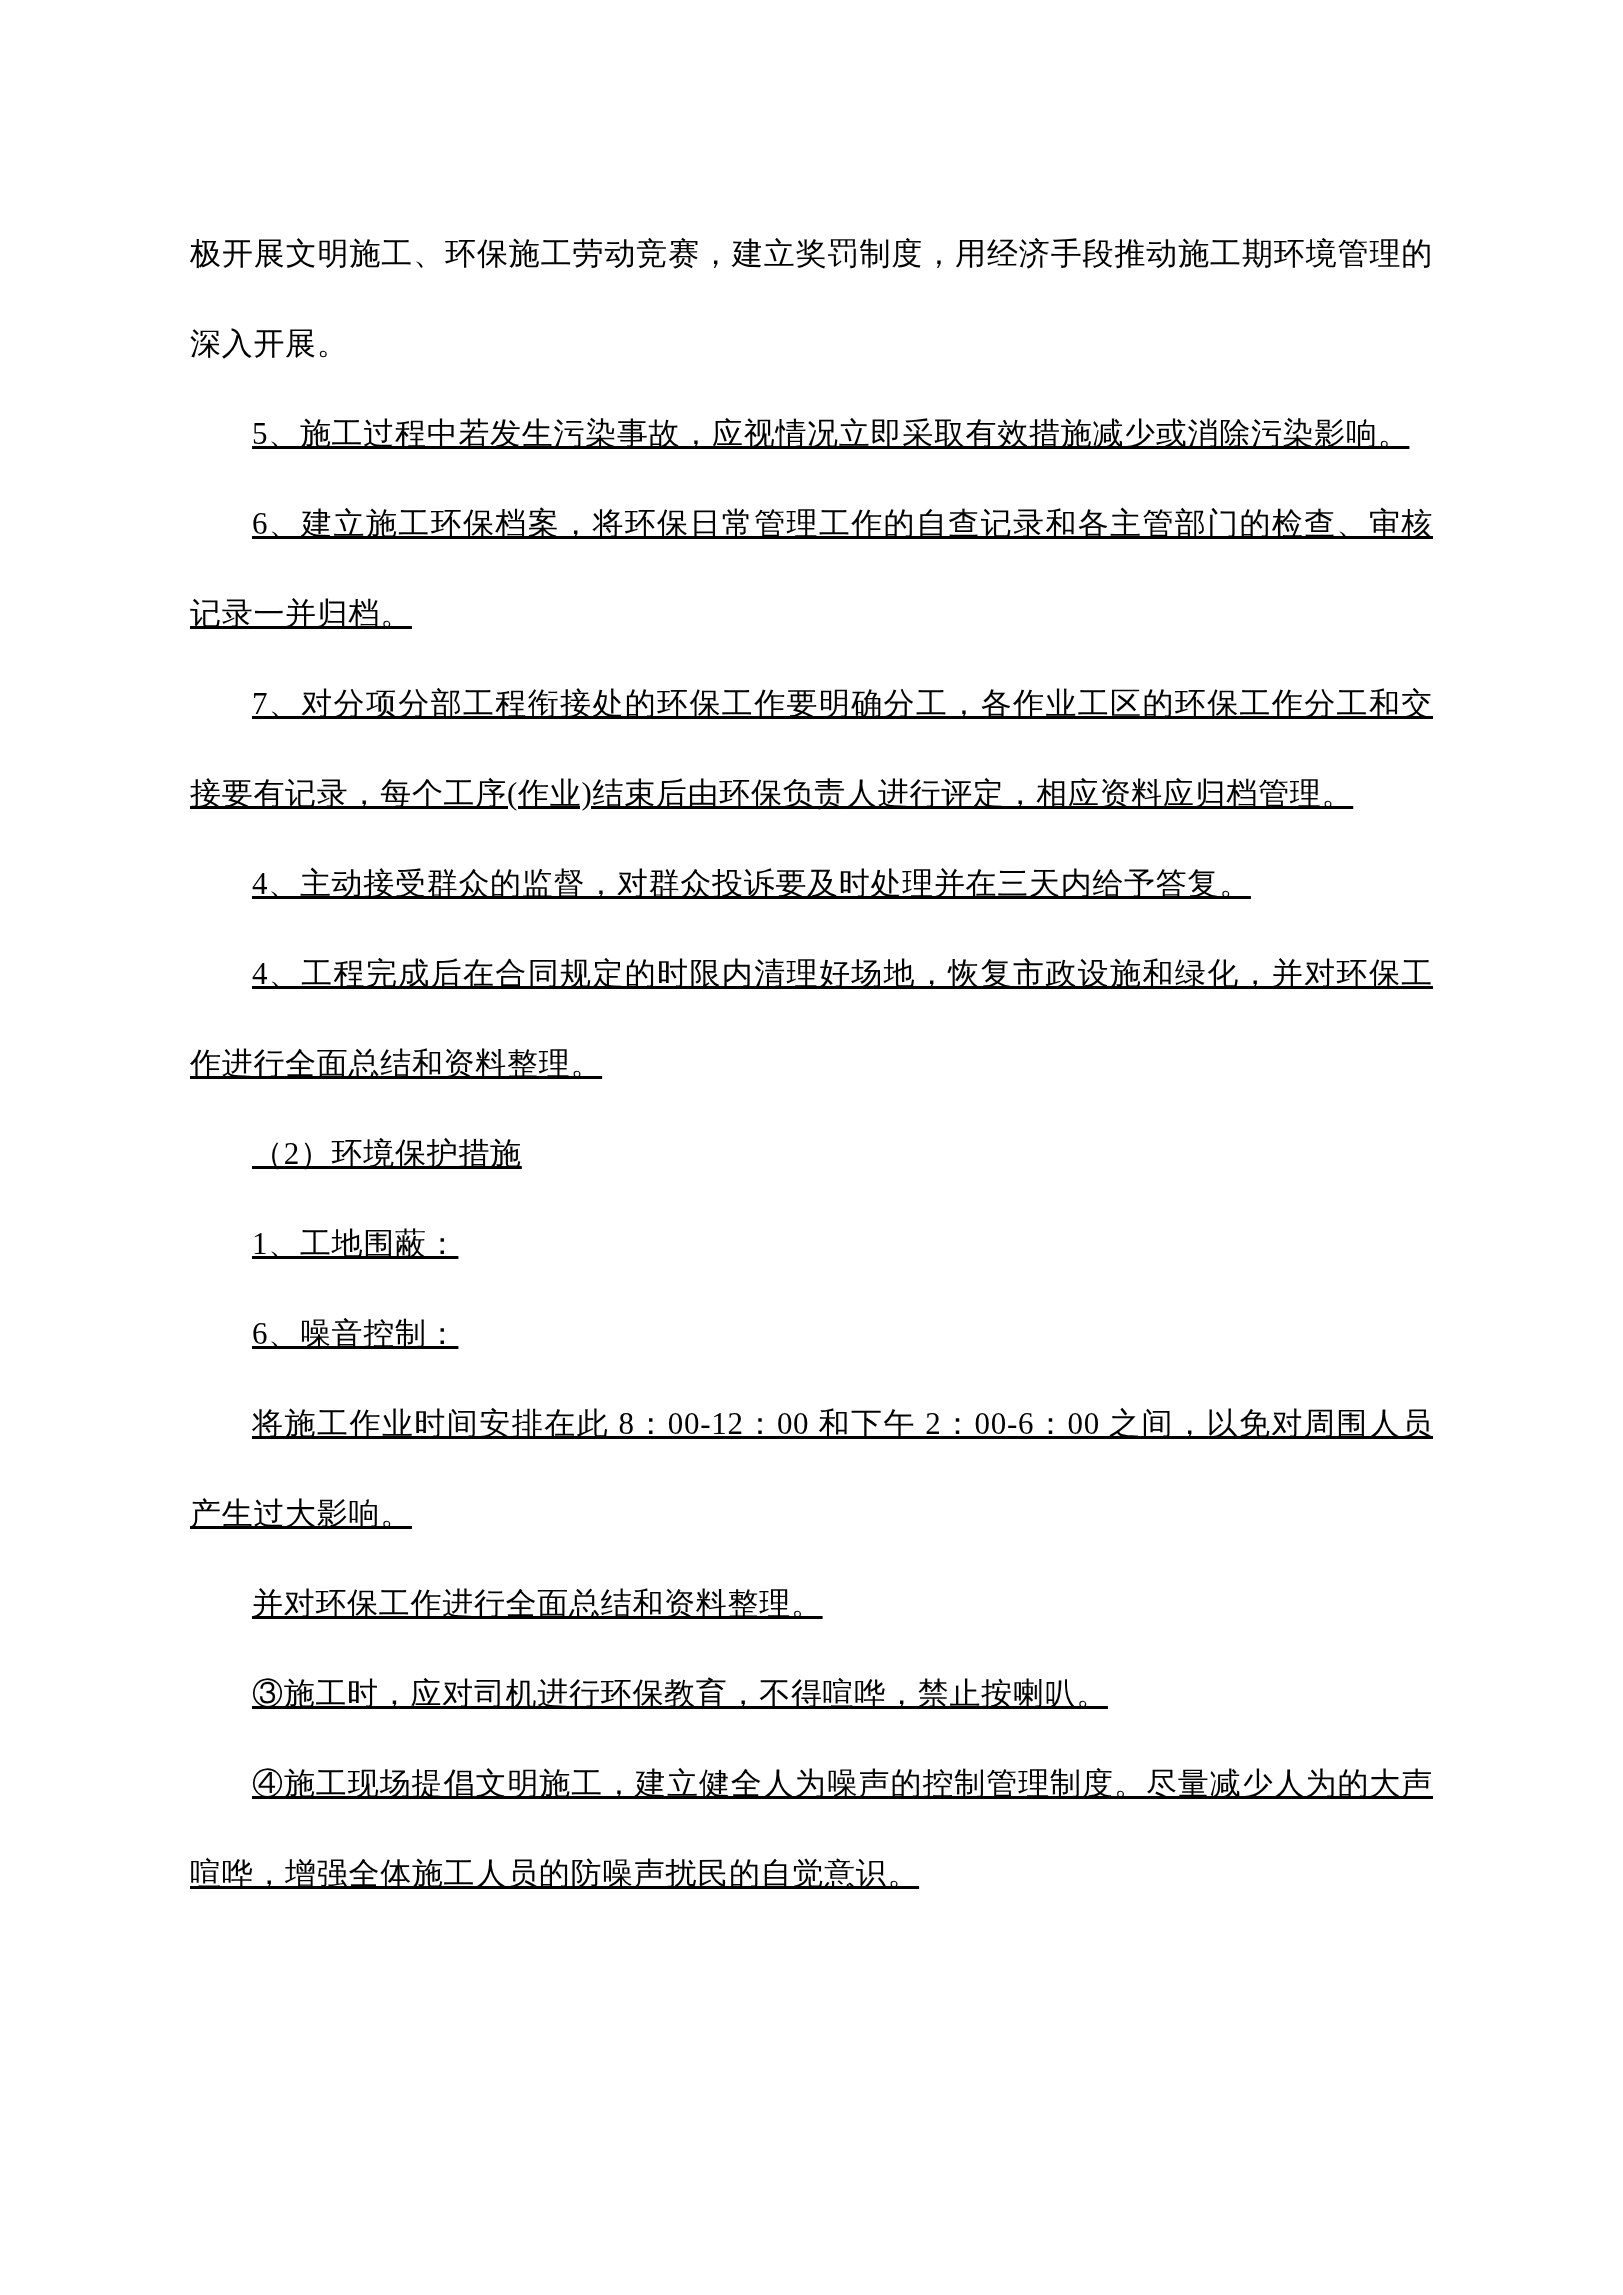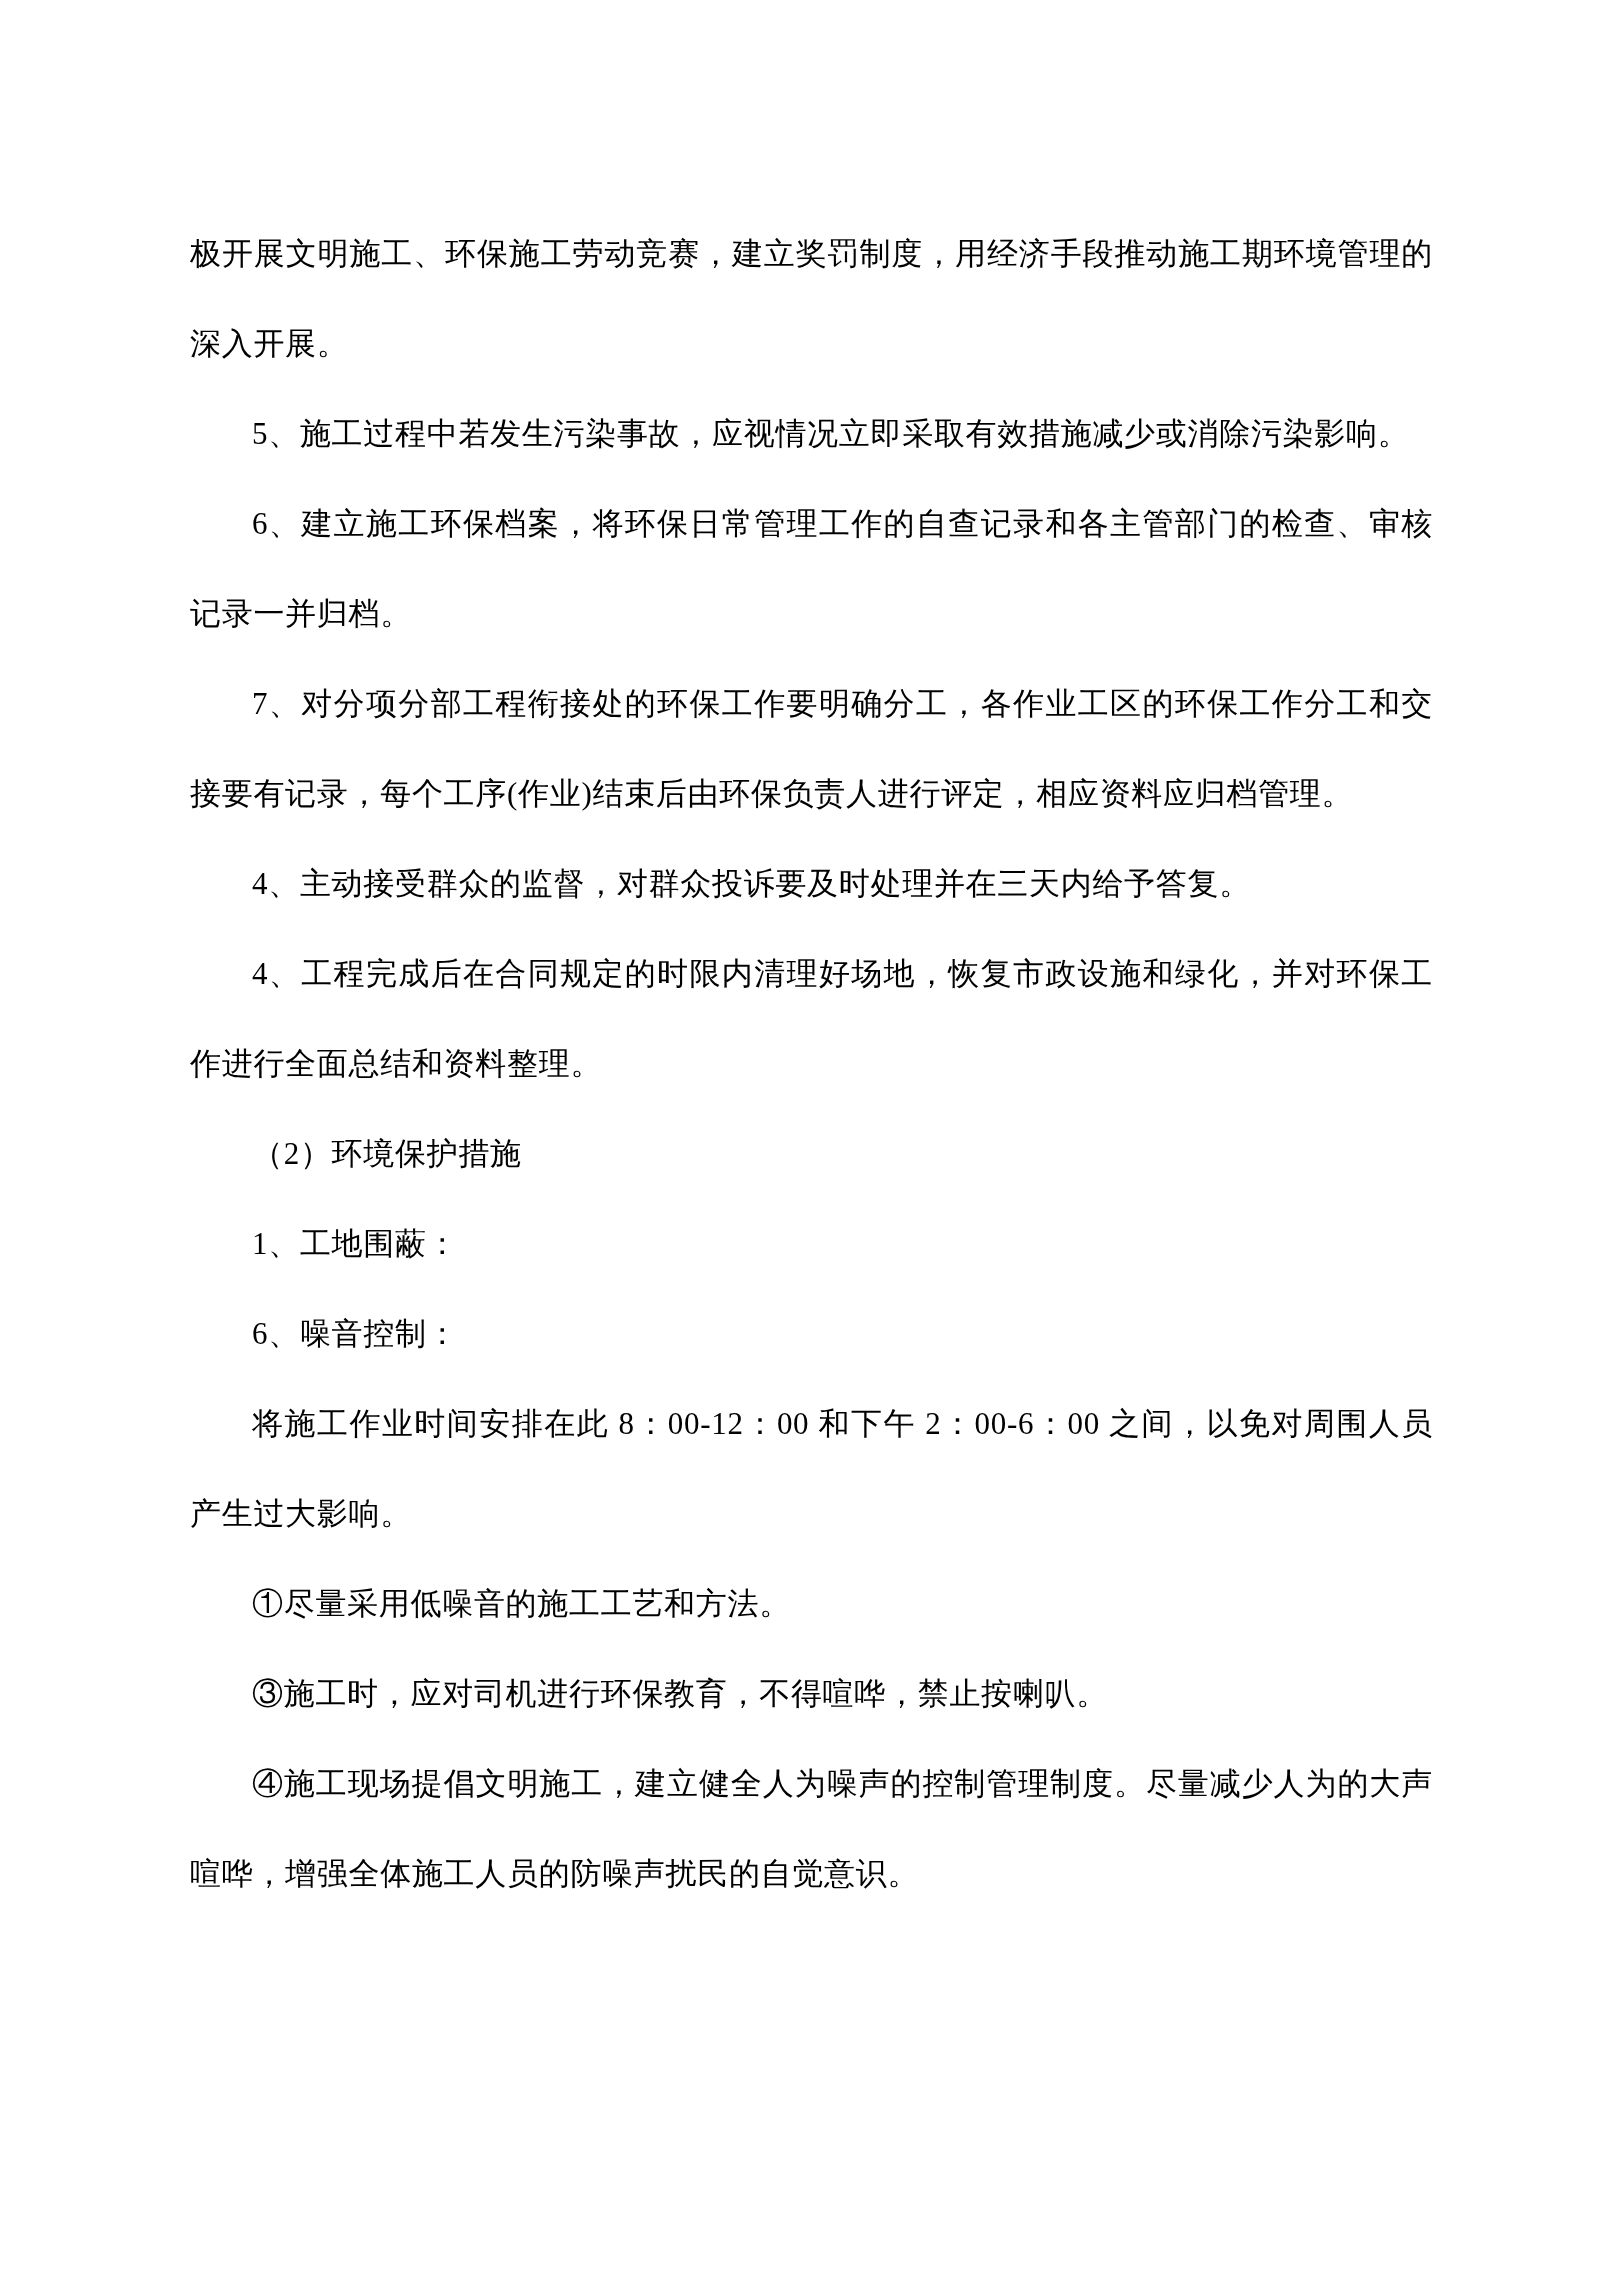--- a/index.html
+++ b/index.html
@@ -26,35 +26,36 @@
     font-family: "Liberation Serif", "DejaVu Serif", serif;
     font-size: 31px;
     line-height: 90px;
     color: #000000;
     text-align: justify;
     letter-spacing: 0.7px;
     word-break: break-all;
   }
   .para.indent {
     text-indent: 2em;
+    text-decoration: underline;
   }
 </style>
 </head>
 <body>
 
 <div class="page">
   <div class="doc-body" id="paragraph-container">
       <p class="para">极开展文明施工、环保施工劳动竞赛，建立奖罚制度，用经济手段推动施工期环境管理的深入开展。</p>
       <p class="para indent">5、施工过程中若发生污染事故，应视情况立即采取有效措施减少或消除污染影响。</p>
       <p class="para indent">6、建立施工环保档案，将环保日常管理工作的自查记录和各主管部门的检查、审核记录一并归档。</p>
       <p class="para indent">7、对分项分部工程衔接处的环保工作要明确分工，各作业工区的环保工作分工和交接要有记录，每个工序(作业)结束后由环保负责人进行评定，相应资料应归档管理。</p>
       <p class="para indent">4、主动接受群众的监督，对群众投诉要及时处理并在三天内给予答复。</p>
       <p class="para indent">4、工程完成后在合同规定的时限内清理好场地，恢复市政设施和绿化，并对环保工作进行全面总结和资料整理。</p>
       <p class="para indent">（2）环境保护措施</p>
       <p class="para indent">1、工地围蔽：</p>
       <p class="para indent">6、噪音控制：</p>
       <p class="para indent">将施工作业时间安排在此 8：00-12：00 和下午 2：00-6：00 之间，以免对周围人员产生过大影响。</p>
-      <p class="para indent">①尽量采用低噪音的施工工艺和方法。</p>
+      <p class="para indent">并对环保工作进行全面总结和资料整理。</p>
       <p class="para indent">③施工时，应对司机进行环保教育，不得喧哗，禁止按喇叭。</p>
       <p class="para indent">④施工现场提倡文明施工，建立健全人为噪声的控制管理制度。尽量减少人为的大声喧哗，增强全体施工人员的防噪声扰民的自觉意识。</p>
     </div>
 </div>
 
 
 </body></html>

